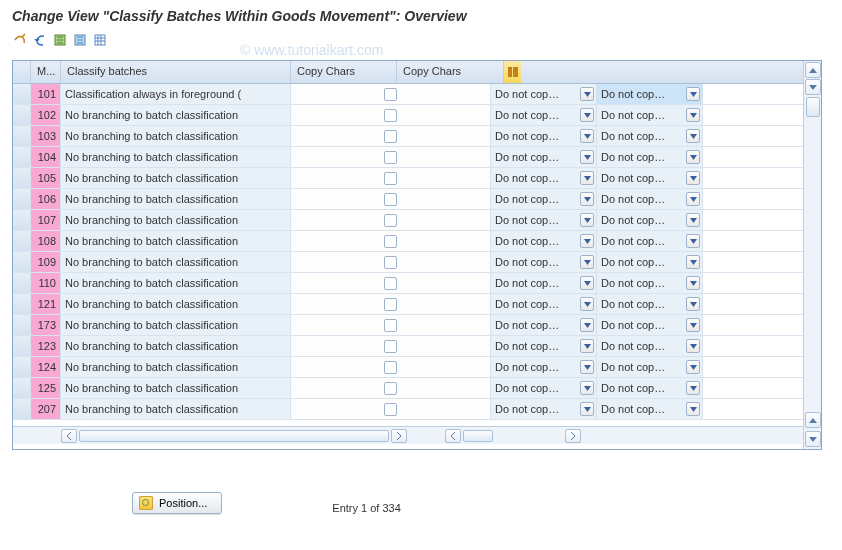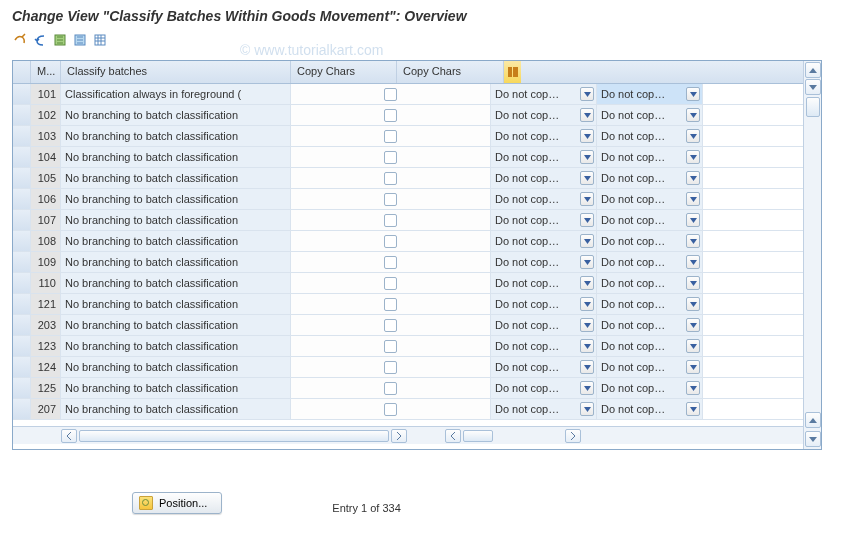--- a/index.html
+++ b/index.html
@@ -9,21 +9,21 @@
     .tb-icon { width: 16px; height: 16px; display: inline-flex; align-items: center; justify-content: center; cursor: pointer; }
     .watermark { position: absolute; top: 42px; left: 240px; color: rgba(100,150,200,0.3); font-size: 14px; pointer-events: none; }
     .grid-container { margin: 6px 12px 0; border: 1px solid #8aa9c9; background: #fff; width: 810px; height: 390px; display: flex; }
     .grid-main { flex: 1; overflow: hidden; position: relative; }
     .grid-header { display: flex; background: linear-gradient(#e6eef7,#d4e1f0); border-bottom: 1px solid #a9c0d9; font-size: 11px; color: #333; }
     .gh-cell { padding: 4px 6px; border-right: 1px solid #c0d0e3; overflow: hidden; white-space: nowrap; }
     .grid-body { height: 342px; overflow: hidden; }
     .grid-row { display: flex; border-bottom: 1px solid #d9e3ee; height: 21px; align-items: center; }
     .gc { border-right: 1px solid #d9e3ee; padding: 0 4px; height: 100%; display: flex; align-items: center; font-size: 11px; overflow: hidden; white-space: nowrap; }
     .gc-sel { width: 18px; background: linear-gradient(#e6eef7,#d4e1f0); cursor: pointer; }
-    .gc-m { width: 30px; background: #e5e5e5; color: #333; justify-content: flex-end; }
+    .gc-m { width: 30px; background: #f9a8d4; color: #333; justify-content: flex-end; }
     .gc-cls { width: 230px; background: #e8f0f8; color: #333; text-align: center; }
     .gc-ext { width: 200px; background: #fdfdfd; justify-content: center; }
     .gc-cc1 { width: 106px; background: #e8f0f8; position: relative; cursor: pointer; color: #333; }
     .gc-cc2 { width: 106px; background: #e8f0f8; position: relative; cursor: pointer; color: #333; }
     .gc-cc2.hl { background: #cde3f8; }
     .dd-arrow { position: absolute; right: 2px; top: 3px; width: 14px; height: 14px; background: linear-gradient(#fdfdfd,#e9e9e9); border: 1px solid #9cb3ca; border-radius: 2px; display: flex; align-items: center; justify-content: center; }
     .dd-arrow svg { width: 7px; height: 5px; }
     .chk { width: 13px; height: 13px; border: 1px solid #9cb3ca; background: #fff; border-radius: 2px; }
     .corner-icon { width: 18px; height: 22px; background: linear-gradient(#fbe9a5,#f7d85c); border-left: 1px solid #c0d0e3; display: flex; align-items: center; justify-content: center; cursor: pointer; }
     .vscroll { width: 18px; background: #eef3f9; border-left: 1px solid #c0d0e3; position: relative; }
@@ -356,21 +356,21 @@
             <span>Do not cop…</span>
             <div class="dd-arrow">
               <svg viewBox="0 0 7 5">
                 <path d="M0 0 L3.5 5 L7 0" fill="#3960a0"></path>
               </svg>
             </div>
           </div>
         </div>
         <div class="grid-row">
           <div class="gc gc-sel"></div>
-          <div class="gc gc-m">203</div>
+          <div class="gc gc-m">173</div>
           <div class="gc gc-cls">No branching to batch classification</div>
           <div class="gc gc-ext">
             <span class="chk"></span>
           </div>
           <div class="gc gc-cc1">
             <span>Do not cop…</span>
             <div class="dd-arrow">
               <svg viewBox="0 0 7 5">
                 <path d="M0 0 L3.5 5 L7 0" fill="#3960a0"></path>
               </svg>

